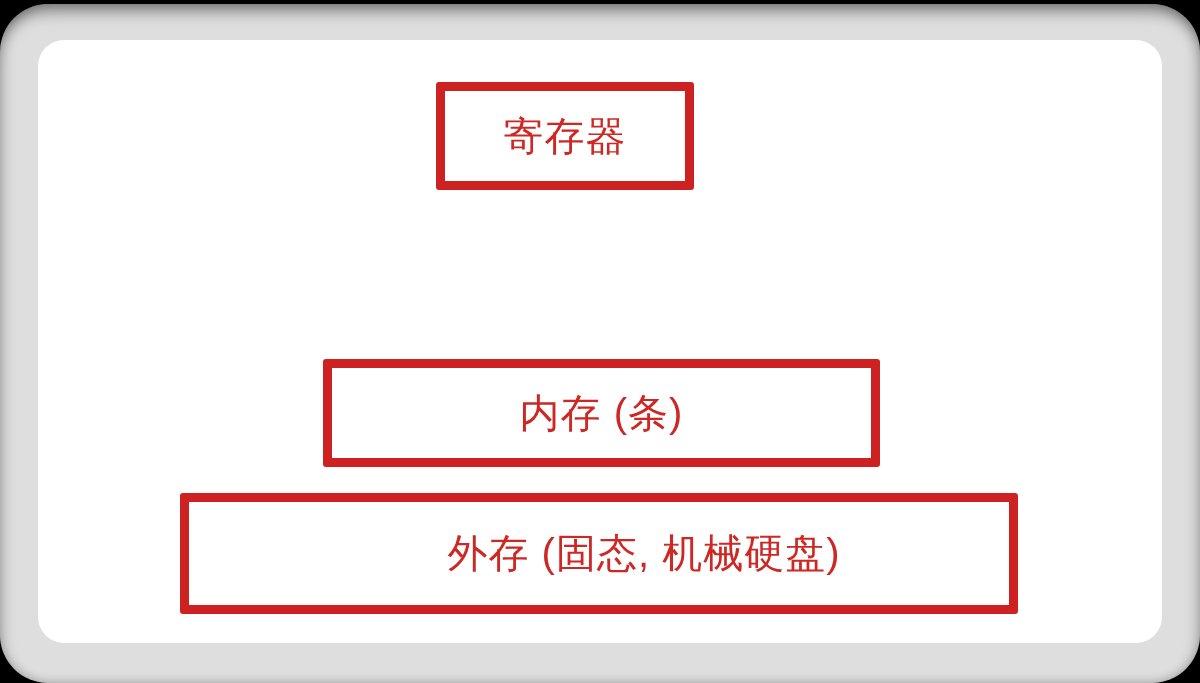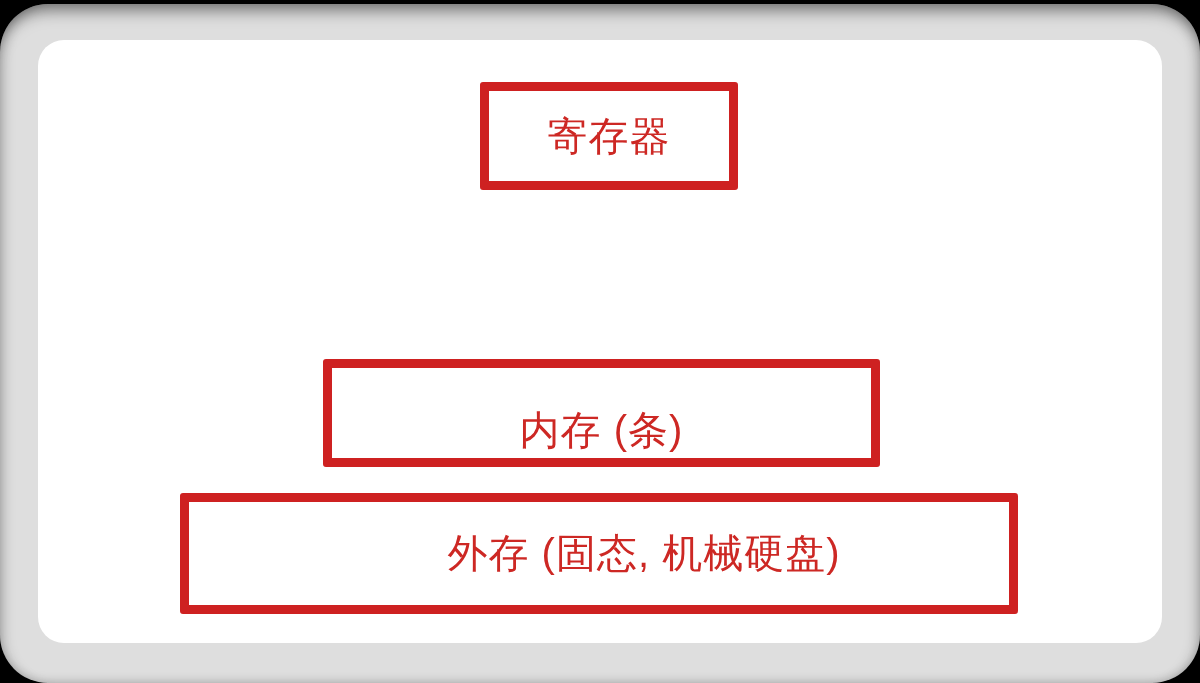--- a/index.html
+++ b/index.html
@@ -51,23 +51,23 @@
     align-items: center;
     justify-content: center;
   }
   .level-label {
     color: #cd2824;
     font-size: 40px;
     font-weight: 500;
     letter-spacing: 1px;
     white-space: nowrap;
   }
-  #level-1 { left: 480px; top: 82px;  width: 258px; height: 108px; }
+  #level-1 { left: 436px; top: 82px;  width: 258px; height: 108px; }
   #level-2 { left: 425px; top: 211px; width: 351px; height: 117px; }
-  #level-3 { left: 323px; top: 359px; width: 557px; height: 108px; align-items: flex-end; }
+  #level-3 { left: 323px; top: 359px; width: 557px; height: 108px; }
   #level-4 { left: 180px; top: 493px; width: 838px; height: 121px; }
   
   #level-4 .level-label { position: relative; left: 45px; }
 </style>
 </head>
 <body>
 
 <div class="stage">
   <div class="frame"></div>
   <div class="card"></div>

